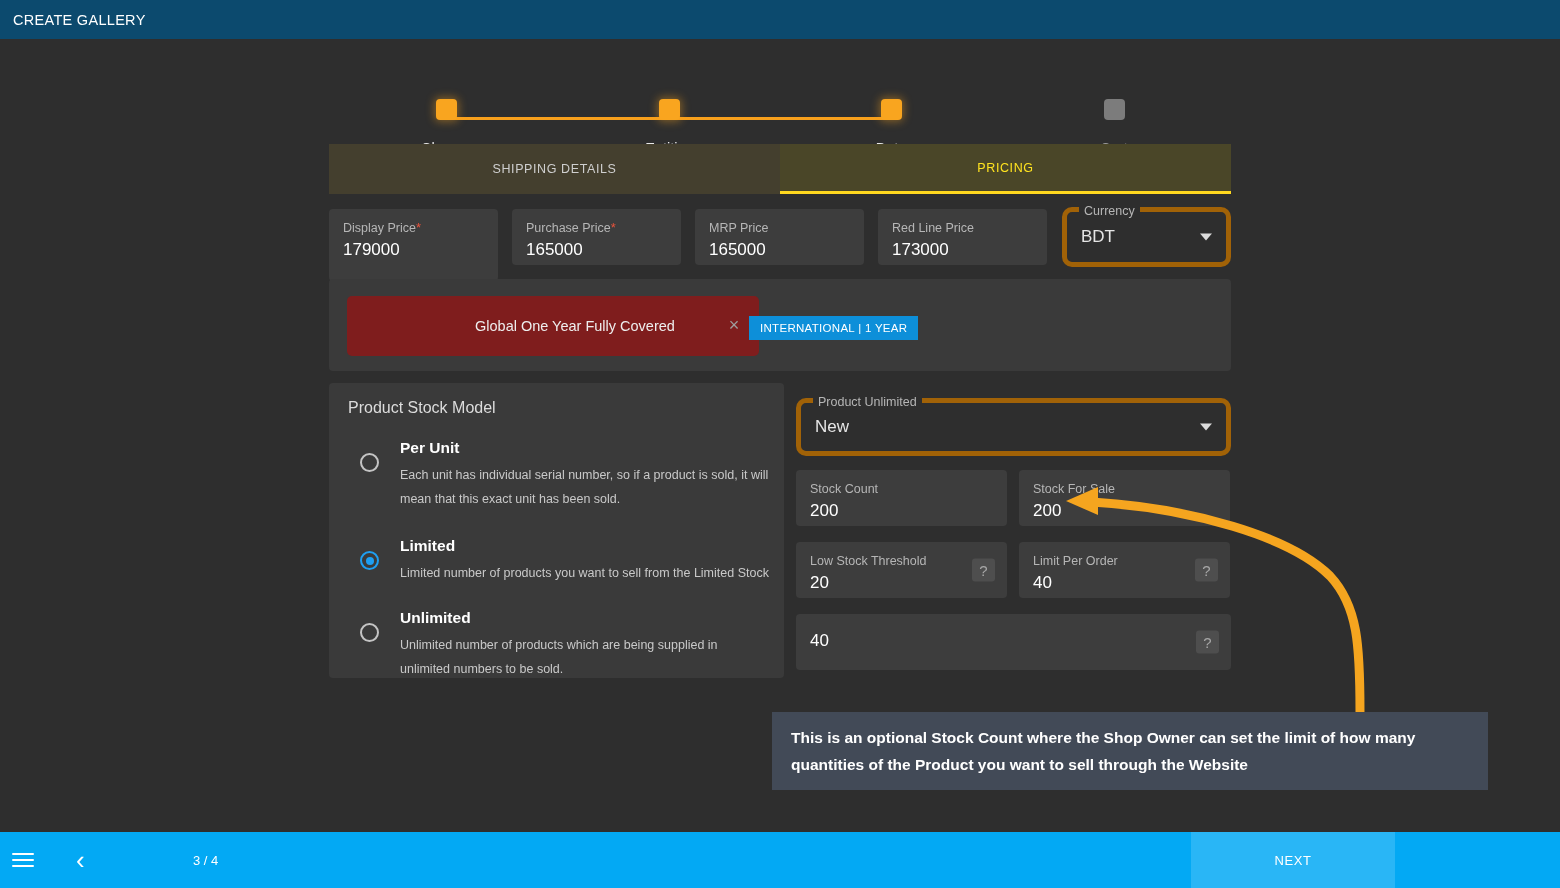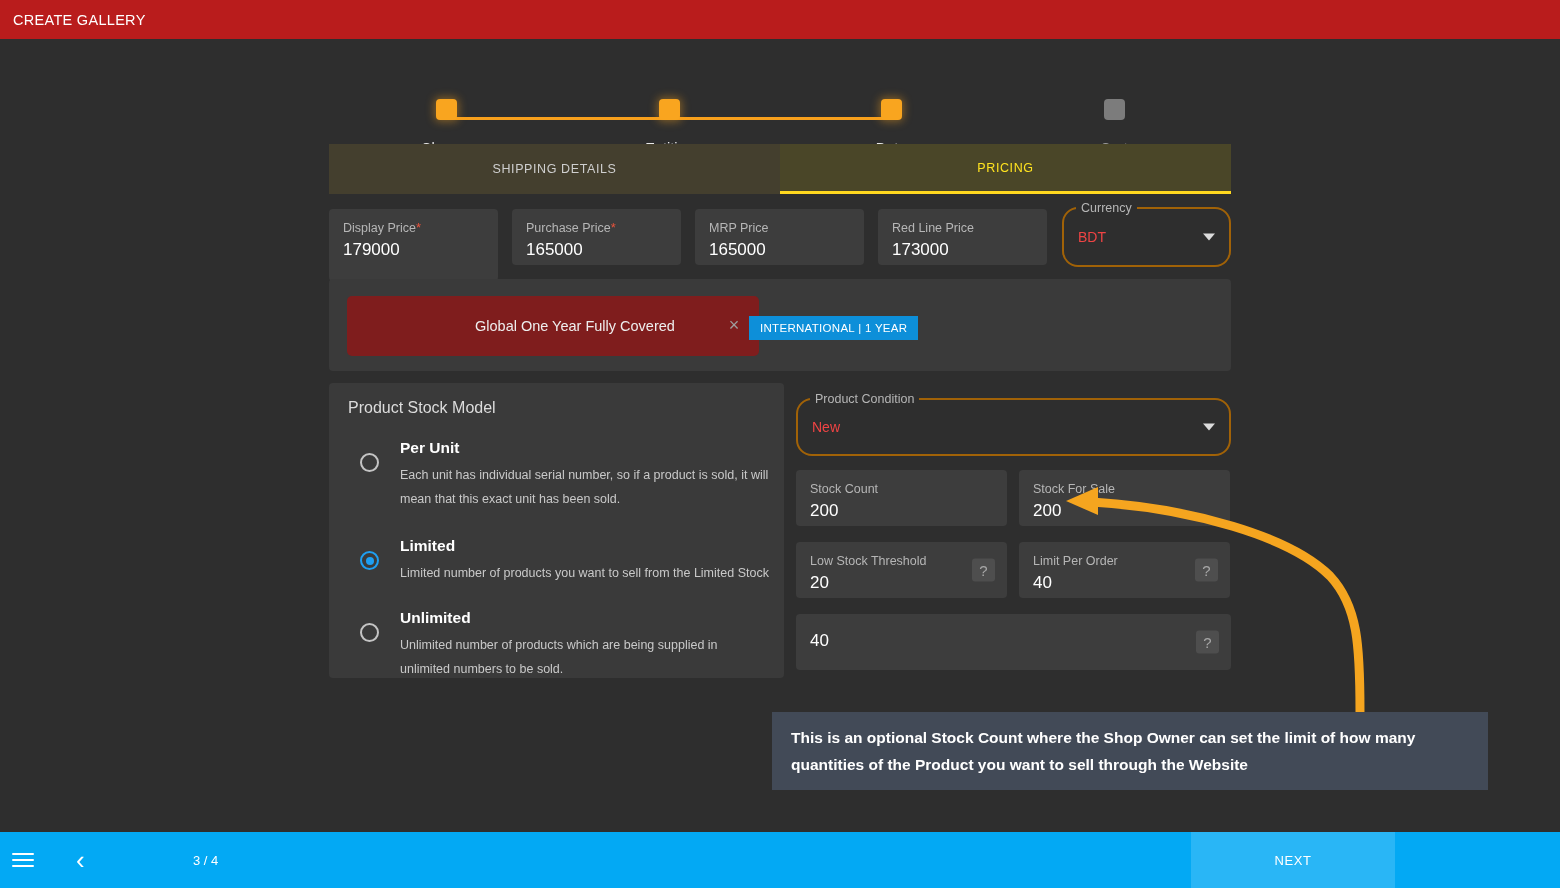--- a/index.html
+++ b/index.html
@@ -8,21 +8,21 @@
     width: 1560px; height: 888px;
     background: #2e2e2e;
     font-family: "Liberation Sans", sans-serif;
     overflow: hidden;
   }
 
   
   .topbar {
     position: absolute; top: 0; left: 0;
     width: 1560px; height: 39px;
-    background: #b91c1c;
+    background: #0c4a6e;
     display: flex; align-items: center;
   }
   .topbar-title {
     color: #ffffff;
     font-size: 14.5px;
     letter-spacing: 0.3px;
     padding-left: 13px;
   }
 
   
@@ -112,38 +112,38 @@
     background: #4e4e4e;
     border-radius: 3px;
     color: #a7a7a7;
     font-size: 15px;
     display: flex; align-items: center; justify-content: center;
   }
 
   
   .select {
     position: absolute;
-    border: 2px solid #a16207;
-    border-radius: 16px;
+    border: 5px solid #a16207;
+    border-radius: 10px;
     background: transparent;
   }
   .select-legend {
     position: absolute;
     top: -8px; left: 12px;
     background: #2e2e2e;
     padding: 0 5px;
     font-size: 12.5px;
     color: #b6b6b6;
   }
   .select-value {
     position: absolute;
     left: 14px; top: 50%;
     transform: translateY(-50%);
-    font-size: 14px;
-    color: #ef4444;
+    font-size: 17px;
+    color: #e5e5e5;
   }
   .caret {
     position: absolute;
     right: 14px; top: 50%;
     transform: translateY(-50%);
     width: 0; height: 0;
     border-left: 6px solid transparent;
     border-right: 6px solid transparent;
     border-top: 7px solid #dcdcdc;
   }
@@ -399,21 +399,21 @@
   </div>
 
   <div class="radio-row" style="top:240px;">
     <div class="radio" style="top:0;"></div>
     <div class="radio-title">Unlimited</div>
     <div class="radio-desc">Unlimited number of products which are being supplied in unlimited numbers to be sold.</div>
   </div>
 </div>
 
 <div class="select" style="left:796px; top:398px; width:435px; height:58px;">
-  <div class="select-legend">Product Condition</div>
+  <div class="select-legend">Product Unlimited</div>
   <div class="select-value">New</div>
   <div class="caret"></div>
 </div>
 
 <div class="field" style="left:796px; top:470px; width:211px; height:56px;">
   <div class="field-label">Stock Count</div>
   <div class="field-value">200</div>
 </div>
 
 <div class="field" style="left:1019px; top:470px; width:211px; height:56px;">

